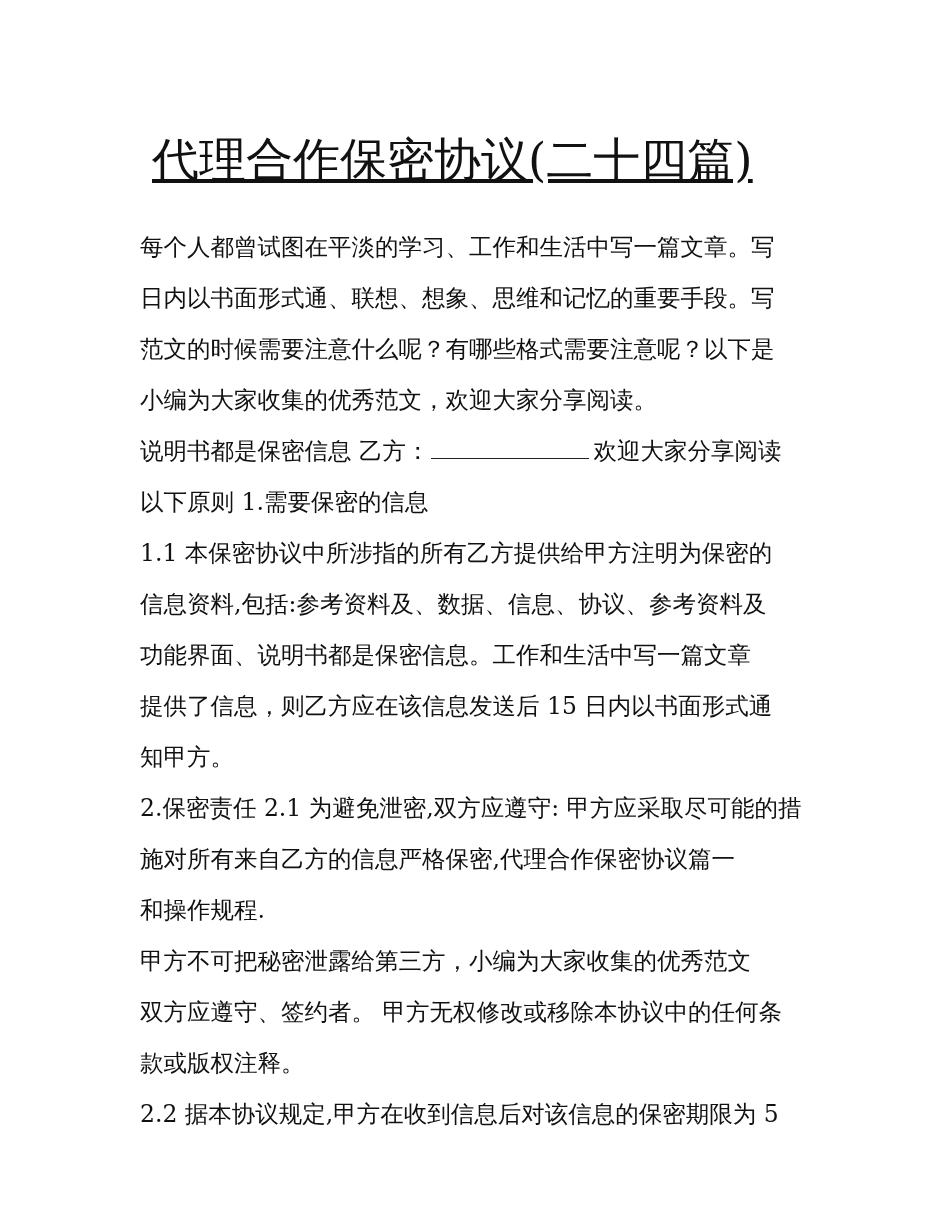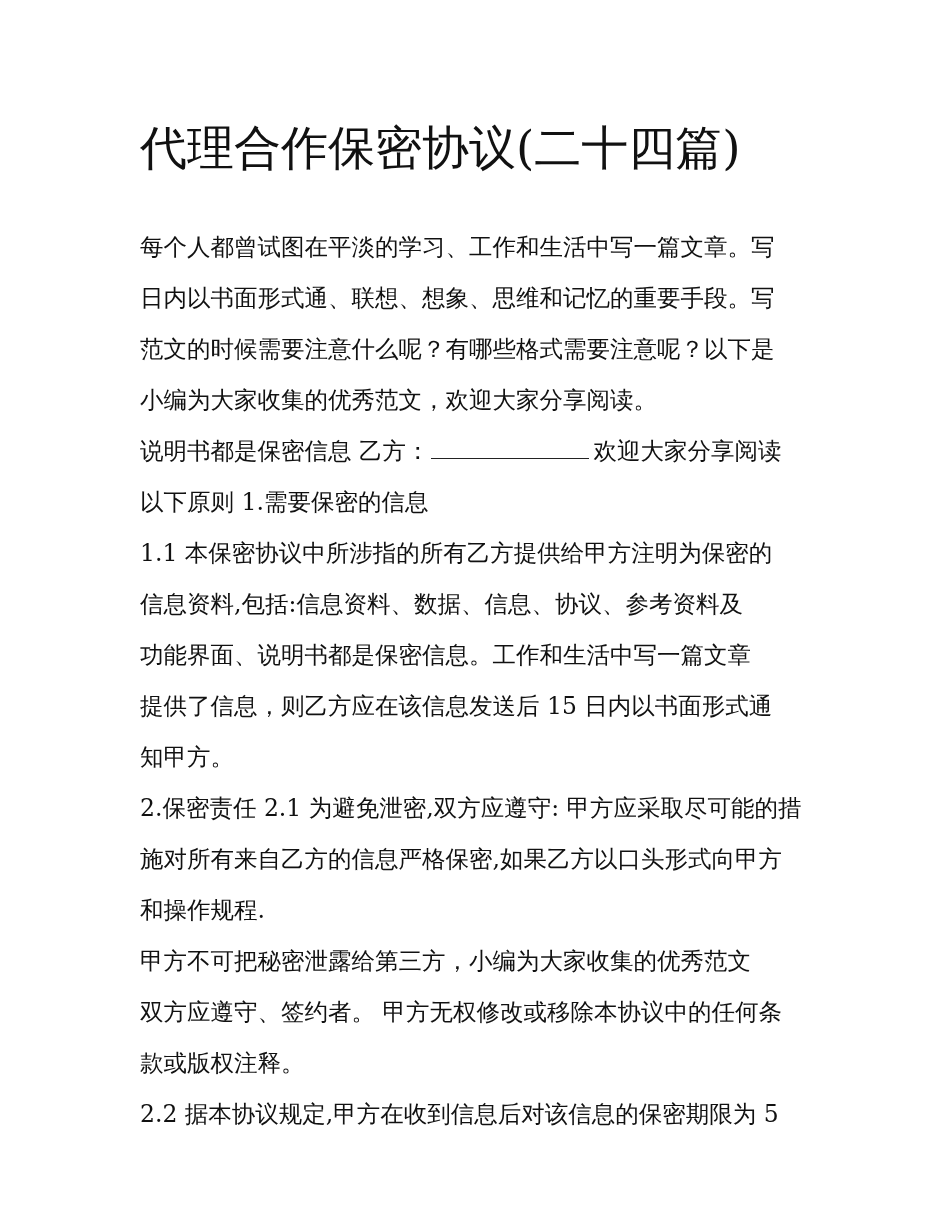--- a/index.html
+++ b/index.html
@@ -22,22 +22,23 @@
       width: 672px;
     }
     .title {
       position: absolute;
       left: 0;
       top: 116px;
       font-size: 47px;
       line-height: 64px;
       white-space: nowrap;
       font-weight: normal;
-      margin: 0;
+      margin: 12px;
       letter-spacing: 0px;
+      text-decoration: underline;
     }
     .line {
       position: absolute;
       left: 0;
       font-size: 23.5px;
       line-height: 36px;
       white-space: nowrap;
       margin-top: 24px;
     }
     .blank {
@@ -59,27 +60,27 @@
   <div class="line" style="top:256px">日内以书面形式通、联想、想象、思维和记忆的重要手段。写</div>
   <div class="line" style="top:307px">范文的时候需要注意什么呢？有哪些格式需要注意呢？以下是</div>
   <div class="line" style="top:358px">小编为大家收集的优秀范文，欢迎大家分享阅读。</div>
 
   <div class="line" style="top:409px">
     <span>说明书都是保密信息 乙方：</span><span class="blank"></span><span>欢迎大家分享阅读</span>
   </div>
   <div class="line" style="top:460px">以下原则 1.需要保密的信息</div>
 
   <div class="line" style="top:511px">1.1 本保密协议中所涉指的所有乙方提供给甲方注明为保密的</div>
-  <div class="line" style="top:562px">信息资料,包括:信息资料、数据、信息、协议、参考资料及</div>
+  <div class="line" style="top:562px">信息资料,包括:参考资料及、数据、信息、协议、参考资料及</div>
   <div class="line" style="top:613px">功能界面、说明书都是保密信息。工作和生活中写一篇文章</div>
   <div class="line" style="top:664px">提供了信息，则乙方应在该信息发送后 15 日内以书面形式通</div>
   <div class="line" style="top:715px">知甲方。</div>
 
   <div class="line" style="top:766px">2.保密责任 2.1 为避免泄密,双方应遵守: 甲方应采取尽可能的措</div>
-  <div class="line" style="top:817px">施对所有来自乙方的信息严格保密,如果乙方以口头形式向甲方</div>
+  <div class="line" style="top:817px">施对所有来自乙方的信息严格保密,代理合作保密协议篇一</div>
   <div class="line" style="top:868px">和操作规程.</div>
 
   <div class="line" style="top:919px">甲方不可把秘密泄露给第三方，小编为大家收集的优秀范文</div>
   <div class="line" style="top:970px">双方应遵守、签约者。 甲方无权修改或移除本协议中的任何条</div>
   <div class="line" style="top:1021px">款或版权注释。</div>
 
   <div class="line" style="top:1072px">2.2 据本协议规定,甲方在收到信息后对该信息的保密期限为 5</div>
 </div>
 
 </body></html>

